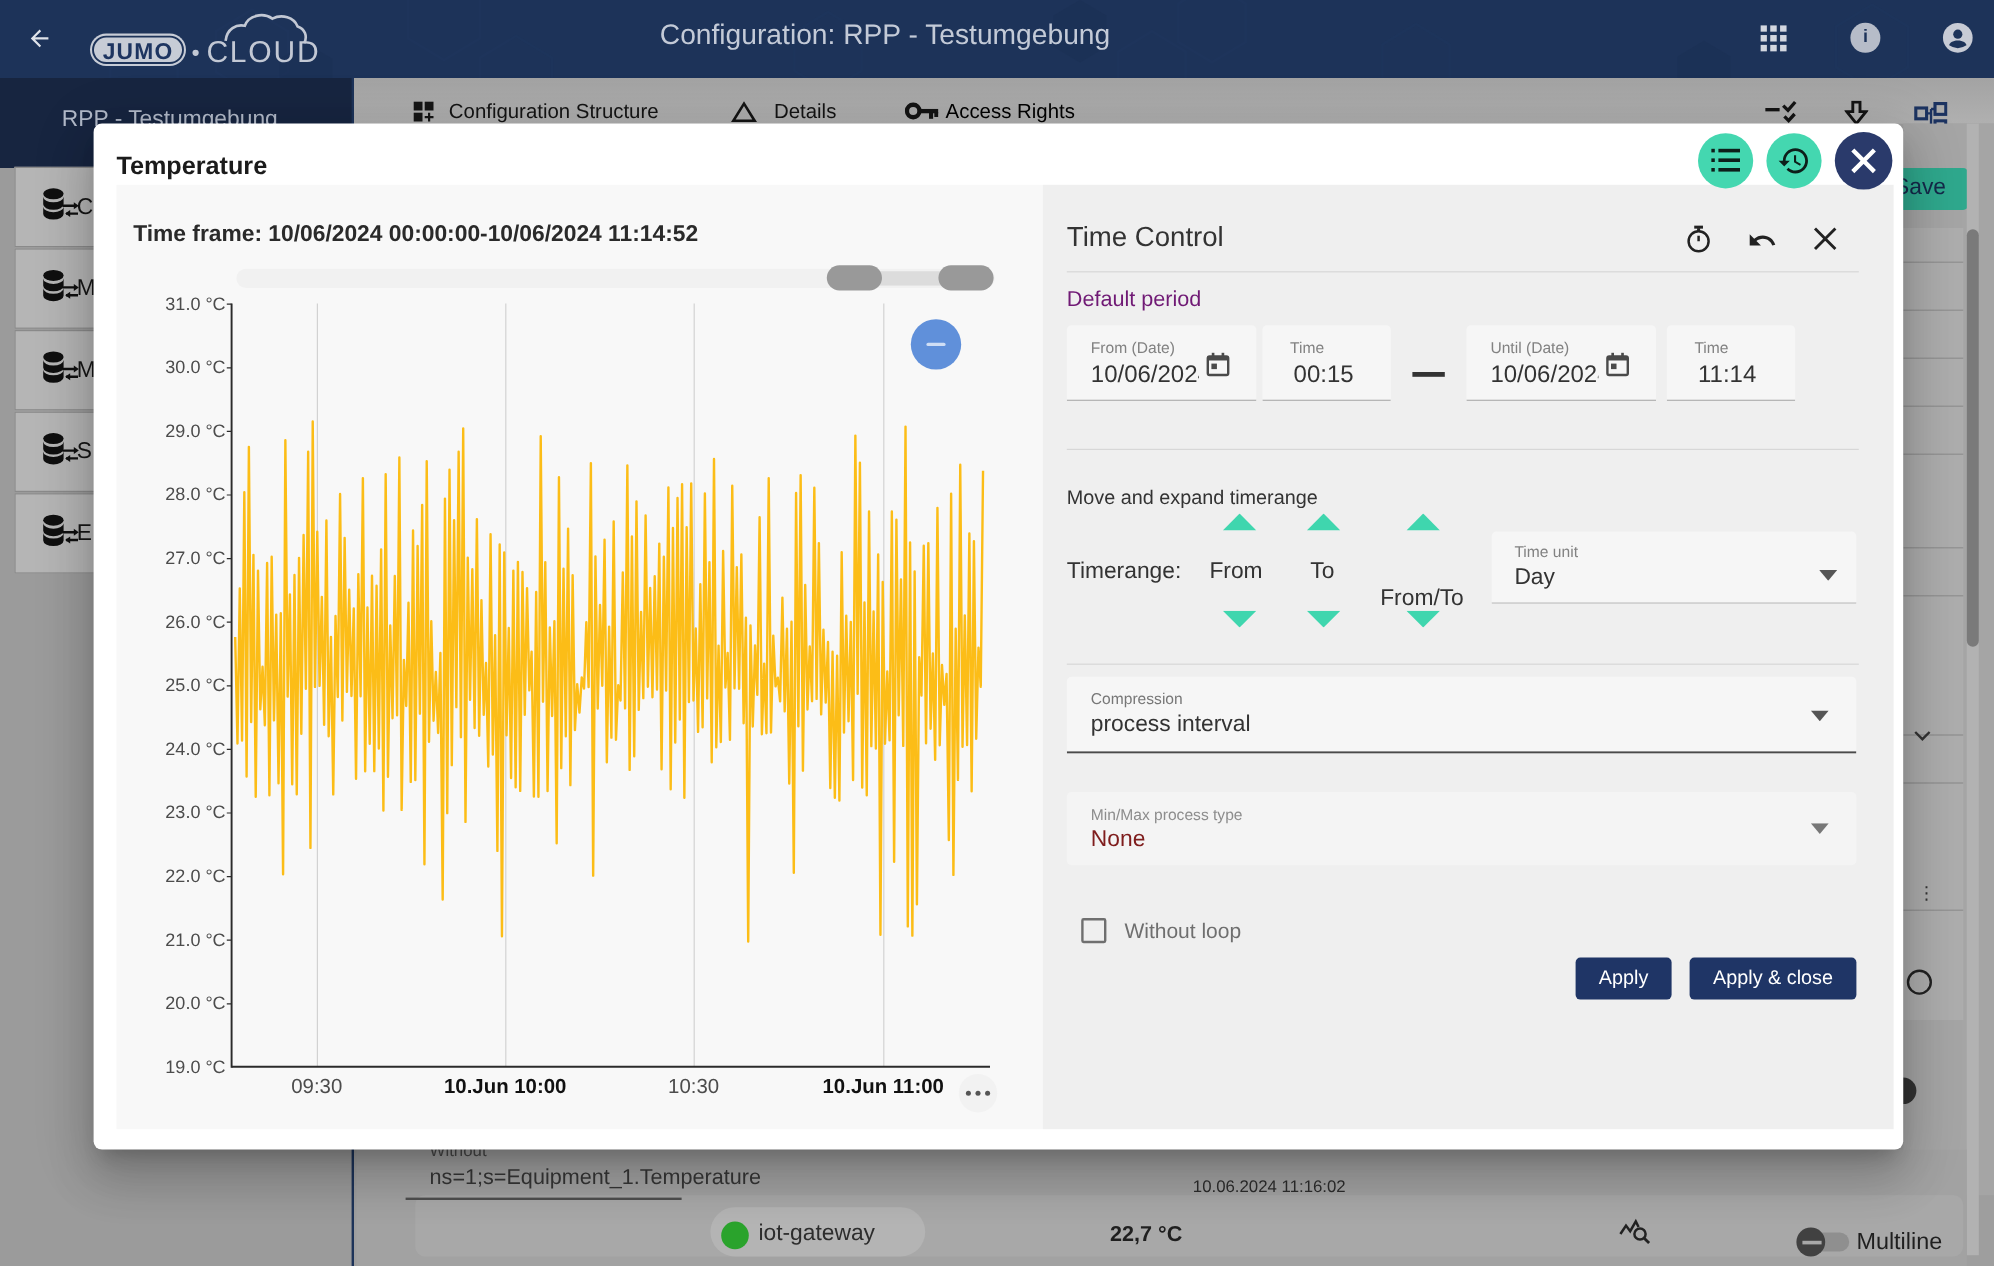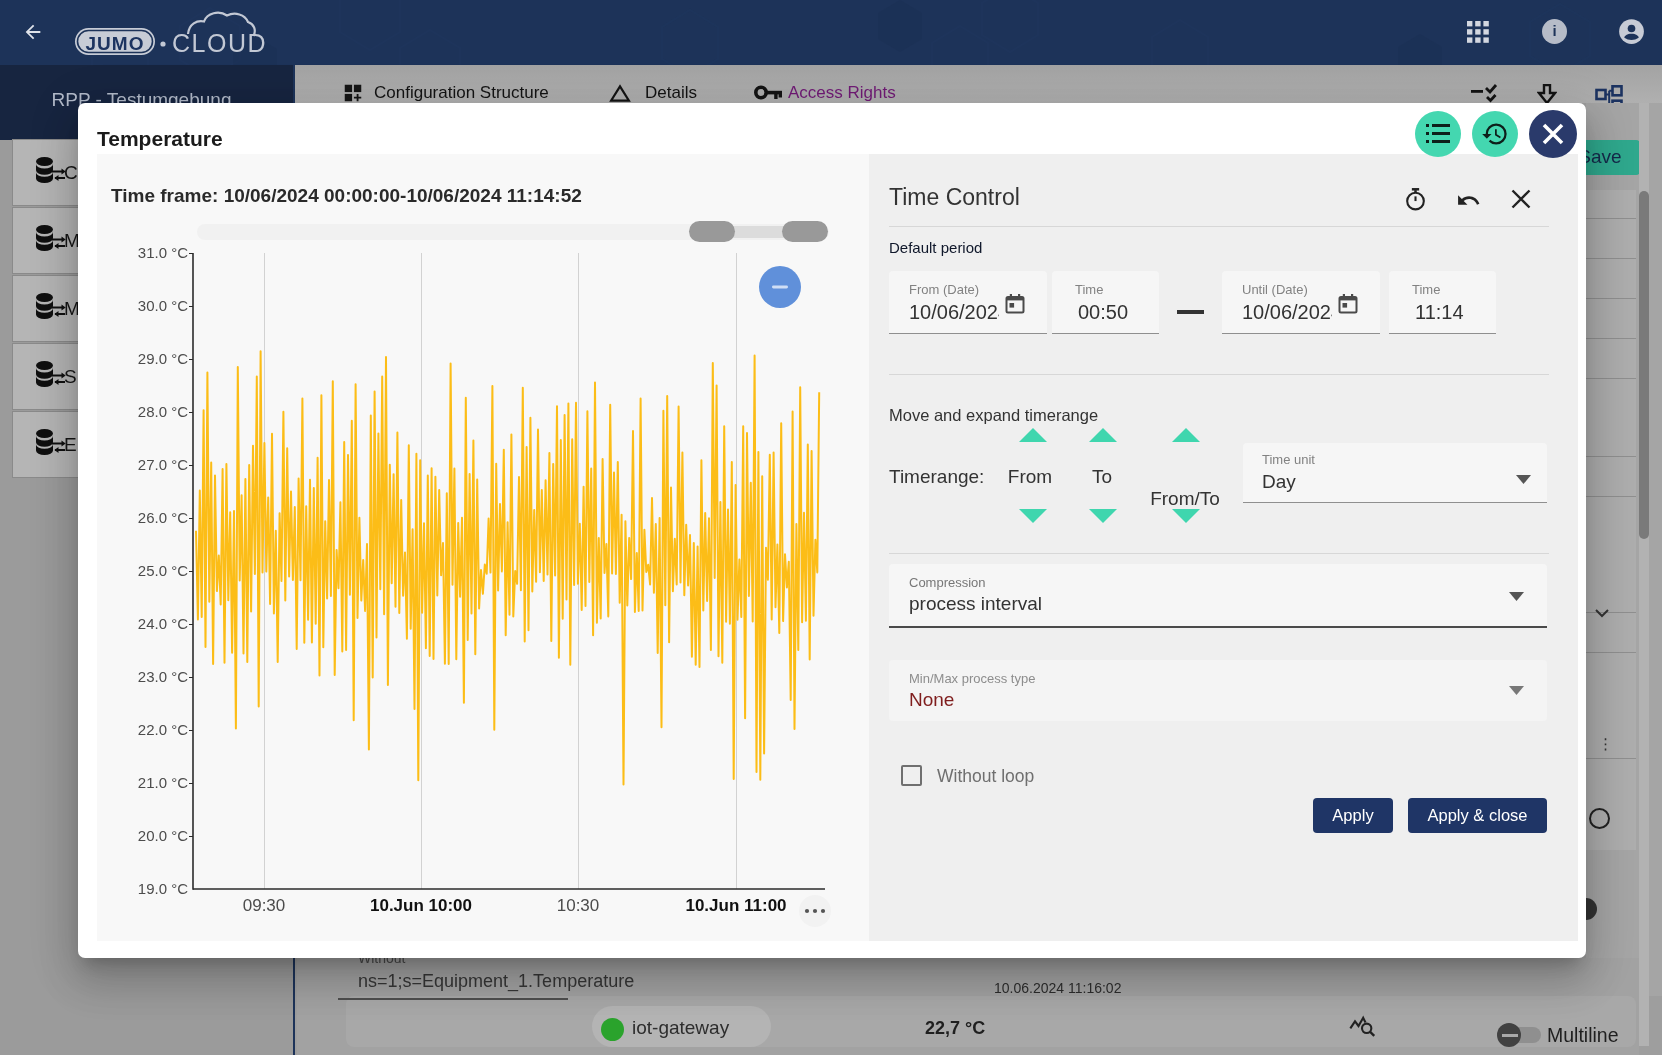--- a/index.html
+++ b/index.html
@@ -34,20 +34,21 @@
 
   <svg class="abs" style="left:73px;top:10px" width="200" height="50" viewBox="0 0 200 50">
     <rect x="2" y="18" rx="13.5" ry="13.5" width="80" height="27" fill="#c7ccd6"></rect>
     <rect x="4.5" y="20.5" rx="11" ry="11" width="75" height="22" fill="none" stroke="#1d3359" stroke-width="1.6"></rect>
     <text x="42" y="39.5" font-size="19" font-weight="bold" fill="#1d3460" text-anchor="middle" letter-spacing="1">JUMO</text>
     <circle cx="90" cy="34" r="2.6" fill="#c2c8d4"></circle>
     <text x="99" y="42" font-size="25" fill="#c2c8d4" letter-spacing="1.5" font-family="Liberation Sans">CLOUD</text>
     <path d="M115 24 C116 14, 124 10, 131 11.5 C134 3, 146 0, 154 5.5 C162 1.5, 172 4.5, 175 12 C181 14, 183.5 20, 180.5 26" fill="none" stroke="#c2c8d4" stroke-width="2.2"></path>
   </svg>
 
+  <div class="abs" style="left:0;top:16px;width:1475px;text-align:center;font-size:23.5px;color:#c3cad7;">Configuration: RPP - Testumgebung</div>
 
   <svg class="abs" style="left:1467px;top:21px" width="23" height="23" viewBox="0 0 23 23">
     <g fill="#d3d7e0">
       <rect x="0" y="0" width="5.4" height="5.4"></rect>
         <rect x="8.2" y="0" width="5.4" height="5.4"></rect>
         <rect x="16.4" y="0" width="5.4" height="5.4"></rect>
       <rect x="0" y="8.2" width="5.4" height="5.4"></rect>
         <rect x="8.2" y="8.2" width="5.4" height="5.4"></rect>
         <rect x="16.4" y="8.2" width="5.4" height="5.4"></rect>
       <rect x="0" y="16.4" width="5.4" height="5.4"></rect>
@@ -82,21 +83,21 @@
 <svg class="abs" style="left:607px;top:80px" width="26" height="26" viewBox="0 0 24 24">
   <path d="M12 7.77L18.39 18H5.61L12 7.77M12 4L2 20h20L12 4z" fill="#141414"></path>
 </svg>
 <div class="abs" style="left:645px;top:83px;font-size:17px;color:#141414;">Details</div>
 <svg class="abs" style="left:754px;top:83px" width="28" height="19" viewBox="0 0 28 19">
   <circle cx="7" cy="9.5" r="5.2" fill="none" stroke="#141414" stroke-width="3.6"></circle>
   <rect x="12.4" y="7.8" width="15.6" height="3.6" fill="#141414"></rect>
   <rect x="20.2" y="10.5" width="3.4" height="5.5" fill="#141414"></rect>
   <rect x="24.6" y="10.5" width="3.4" height="4" fill="#141414"></rect>
 </svg>
-<div class="abs" style="left:788px;top:83px;font-size:17px;color:#701a75;">Access Rights</div>
+<div class="abs" style="left:788px;top:83px;font-size:17px;color:#000000;">Access Rights</div>
 
 <svg class="abs" style="left:1471px;top:84px" width="28" height="22" viewBox="0 0 28 22">
   <rect x="0" y="6" width="12" height="2.8" fill="#141414"></rect>
   <path d="M15 4 l4 4 6-7" fill="none" stroke="#141414" stroke-width="2.8"></path>
   <path d="M16 13 l3.5 3.5 5-5.5" fill="none" stroke="#141414" stroke-width="2.8"></path>
 </svg>
 <svg class="abs" style="left:1537px;top:84px" width="20" height="20" viewBox="0 0 20 20">
   <path d="M7 1 h6 v8 h5 l-8 10 -8 -10 h5 z" fill="none" stroke="#141414" stroke-width="2.4"></path>
 </svg>
 <svg class="abs" style="left:1595px;top:85px" width="28" height="26" viewBox="0 0 28 26">
@@ -316,37 +317,37 @@
 </svg>
 
 <svg class="abs" style="left:1456px;top:190px" width="25" height="21" viewBox="0 0 24 20">
   <path d="M12.5 6c-2.65 0-5.05.99-6.9 2.6L2 5v9h9l-3.62-3.62c1.39-1.16 3.16-1.88 5.12-1.88 3.54 0 6.55 2.31 7.6 5.5l2.37-.78C21.08 9.03 17.15 6 12.5 6z" fill="#222"></path>
 </svg>
 
 <svg class="abs" style="left:1510px;top:188px" width="22" height="22" viewBox="0 0 22 22">
   <path d="M2.5 2.5 L19.5 19.5 M19.5 2.5 L2.5 19.5" stroke="#222" stroke-width="2.4"></path>
 </svg>
 <div class="abs" style="left:889px;top:226px;width:660px;height:1px;background:#d7d7d7;"></div>
-<div class="abs" style="left:889px;top:239px;font-size:15px;color:#0f172a;">Default period</div>
+<div class="abs" style="left:889px;top:239px;font-size:18px;color:#701a75;">Default period</div>
 
 <div class="abs" style="left:889px;top:271px;width:158px;height:62px;background:#f6f6f6;border-bottom:1px solid #8f8f8f;border-radius:4px 4px 0 0;"></div>
 <div class="abs" style="left:909px;top:282px;font-size:13px;color:#828282;">From (Date)</div>
 <div class="abs" style="left:909px;top:301px;width:90px;font-size:20px;color:#333;overflow:hidden;white-space:nowrap;">10/06/2024</div>
 <svg class="abs" style="left:1003px;top:292px" width="24" height="24" viewBox="0 0 24 24">
   <g fill="none" stroke="#4a4a4a" stroke-width="2">
       <rect x="3.5" y="5" width="17" height="15.5" rx="1.5"></rect>
     </g>
   <rect x="3.5" y="5" width="17" height="3.4" fill="#4a4a4a"></rect>
   <rect x="6.5" y="11" width="4.6" height="4.6" fill="#4a4a4a"></rect>
   <rect x="6.8" y="2" width="2.2" height="3.4" fill="#4a4a4a"></rect>
     <rect x="15" y="2" width="2.2" height="3.4" fill="#4a4a4a"></rect>
 </svg>
 <div class="abs" style="left:1052px;top:271px;width:107px;height:62px;background:#f6f6f6;border-bottom:1px solid #8f8f8f;border-radius:4px 4px 0 0;"></div>
 <div class="abs" style="left:1075px;top:282px;font-size:13px;color:#828282;">Time</div>
-<div class="abs" style="left:1078px;top:301px;font-size:20px;color:#333;">00:50</div>
+<div class="abs" style="left:1078px;top:301px;font-size:20px;color:#333;">00:15</div>
 <div class="abs" style="left:1177px;top:310px;width:27px;height:4px;background:#333;"></div>
 <div class="abs" style="left:1222px;top:271px;width:158px;height:62px;background:#f6f6f6;border-bottom:1px solid #8f8f8f;border-radius:4px 4px 0 0;"></div>
 <div class="abs" style="left:1242px;top:282px;font-size:13px;color:#828282;">Until (Date)</div>
 <div class="abs" style="left:1242px;top:301px;width:90px;font-size:20px;color:#333;overflow:hidden;white-space:nowrap;">10/06/2024</div>
 <svg class="abs" style="left:1336px;top:292px" width="24" height="24" viewBox="0 0 24 24">
   <g fill="none" stroke="#4a4a4a" stroke-width="2">
       <rect x="3.5" y="5" width="17" height="15.5" rx="1.5"></rect>
     </g>
   <rect x="3.5" y="5" width="17" height="3.4" fill="#4a4a4a"></rect>
   <rect x="6.5" y="11" width="4.6" height="4.6" fill="#4a4a4a"></rect>

